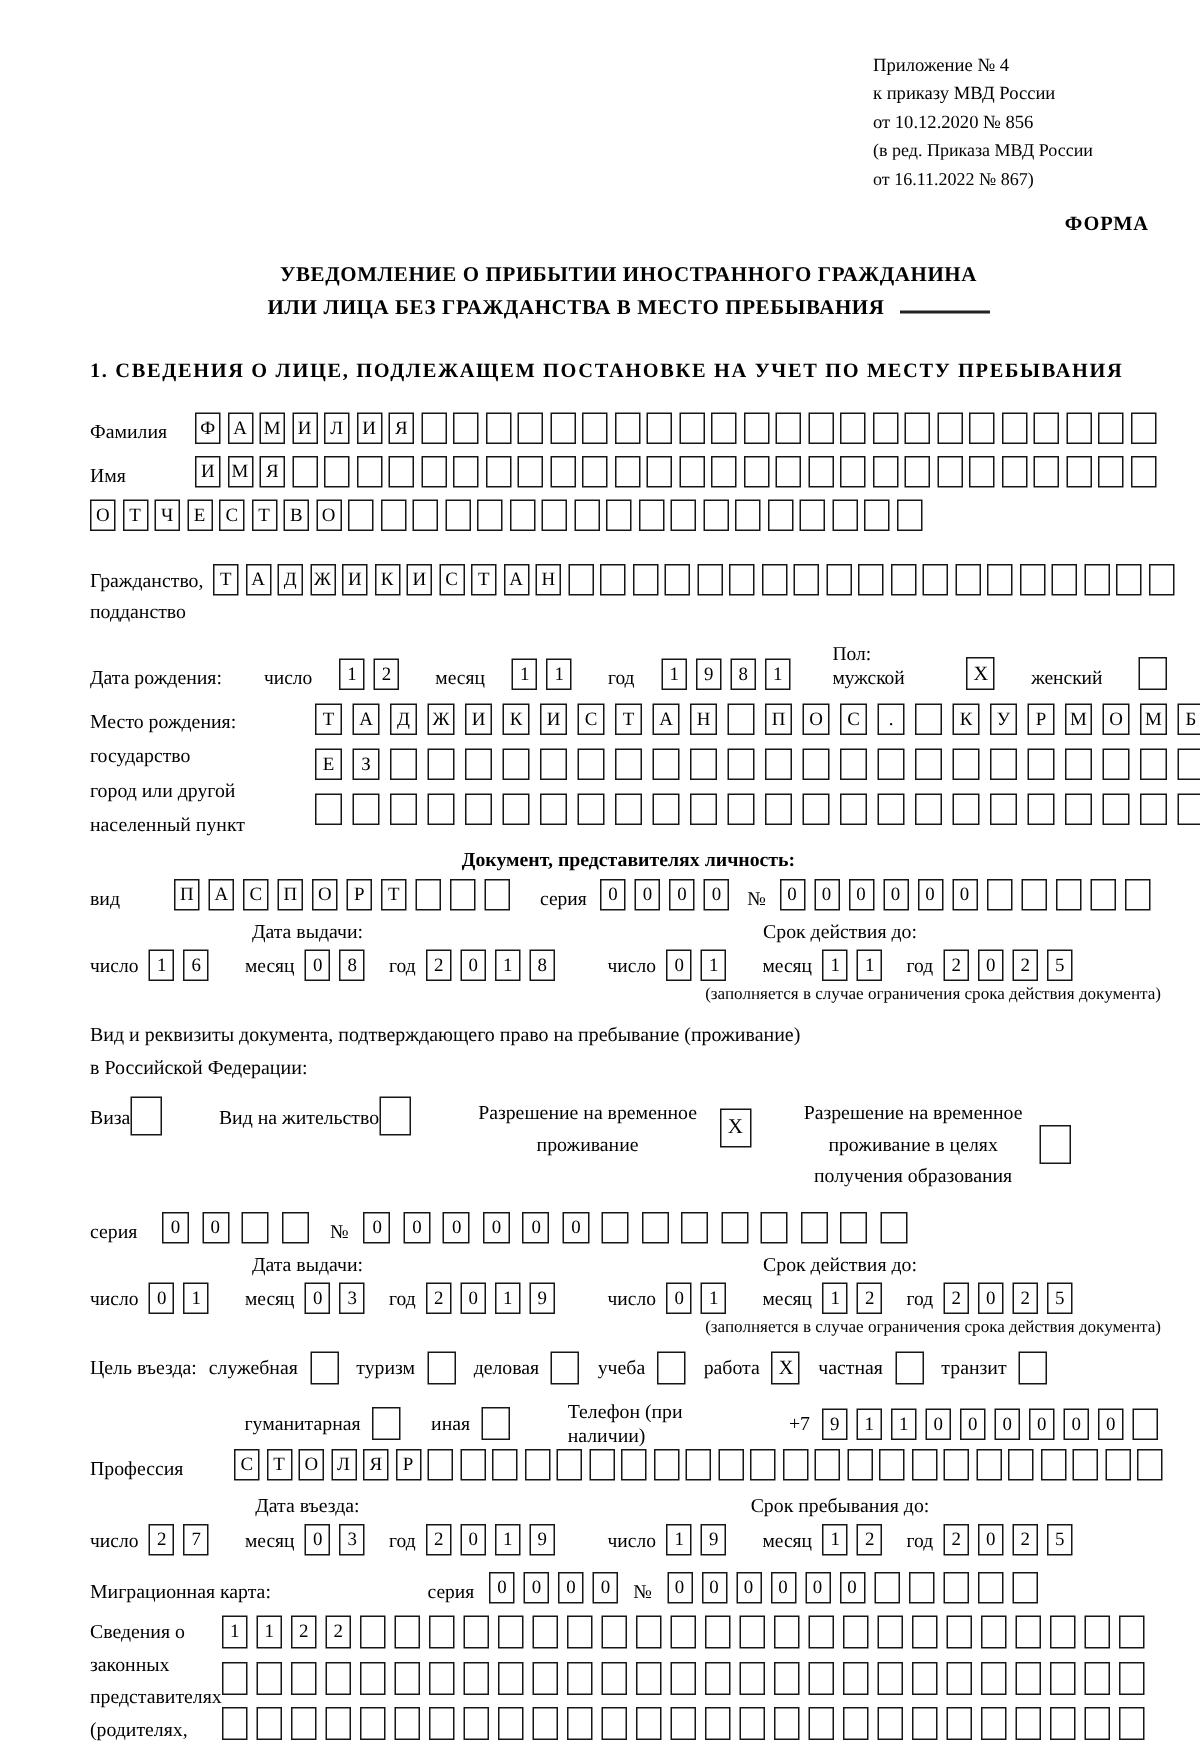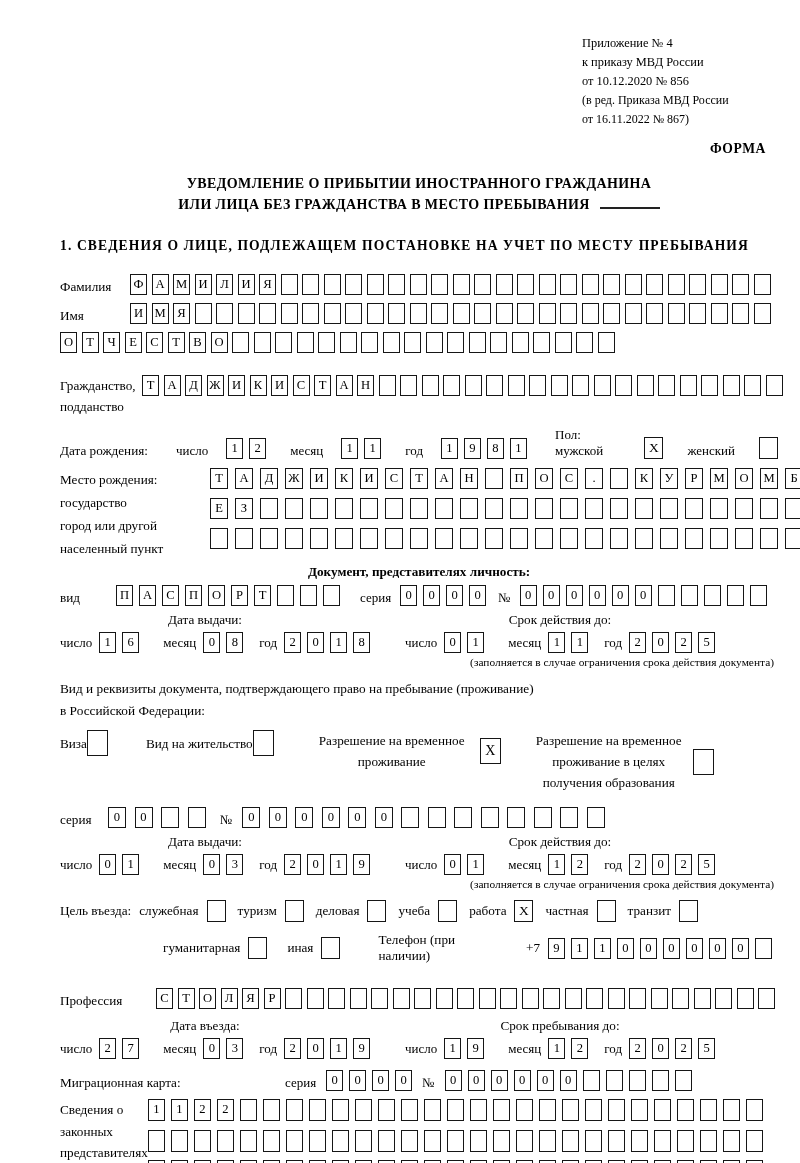--- a/index.html
+++ b/index.html
@@ -589,21 +589,21 @@
         <span class="cbox">0</span>
         <span class="cbox">0</span>
         <span class="cbox">0</span>
         <span class="cbox">0</span>
         <span class="cbox">0</span>
         <span class="cbox">0</span>
         <span class="cbox"></span>
       </span>
   </div>
 
-  <div class="frow" style="margin-top:24px;">
+  <div class="frow" style="margin-top:1px;">
     <span class="flabel" style="width:96px;">Профессия</span>
     <span class="boxes">
         <span class="cbox">С</span>
         <span class="cbox">Т</span>
         <span class="cbox">О</span>
         <span class="cbox">Л</span>
         <span class="cbox">Я</span>
         <span class="cbox">Р</span>
         <span class="cbox"></span>
         <span class="cbox"></span>

